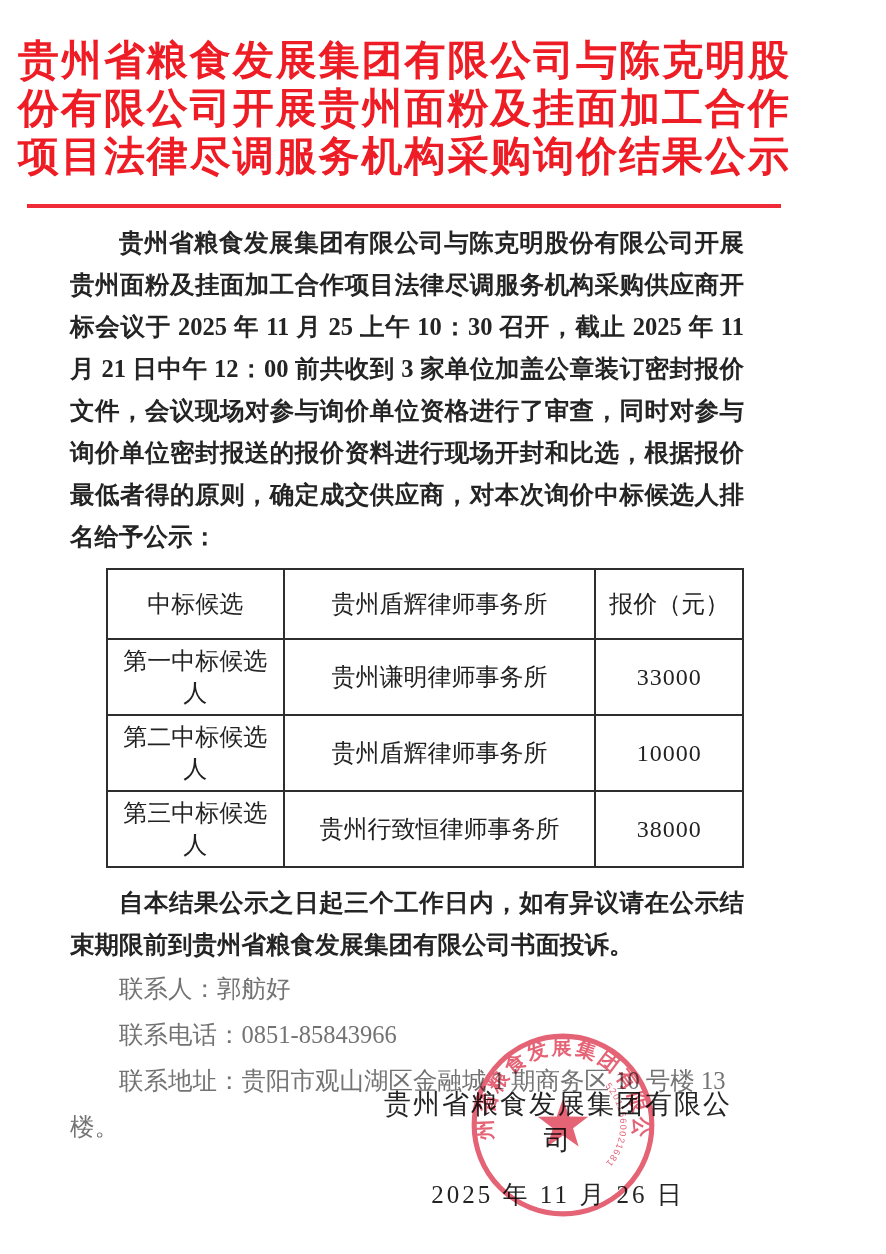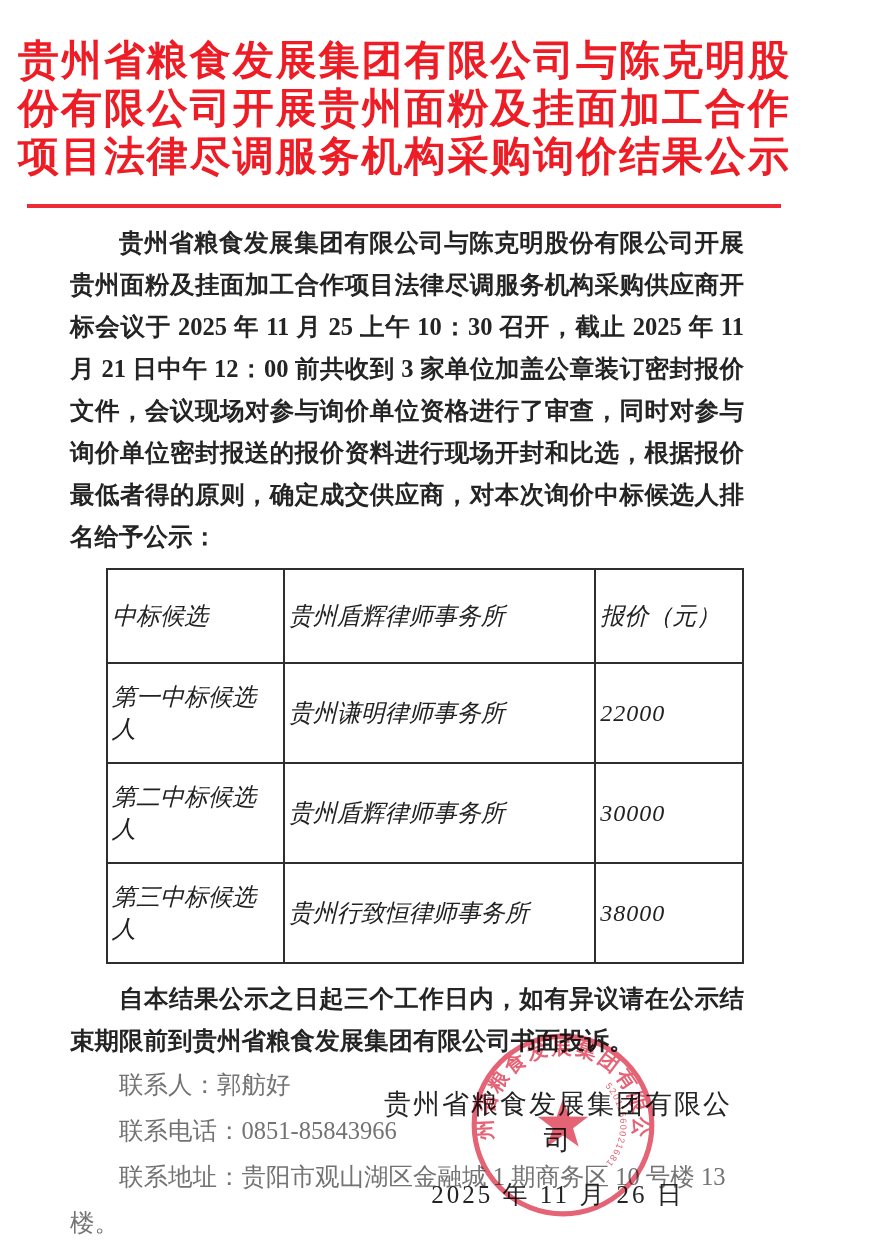--- a/index.html
+++ b/index.html
@@ -47,26 +47,25 @@
     text-indent:2em;
     color:#737373;
   }
   table.result {
     border-collapse:collapse;
     margin:10px 0 0 36px;
     table-layout:fixed;
   }
   table.result th, table.result td {
     border:2px solid #2e2e2e;
-    text-align:left;
+    text-align:center;
     vertical-align:middle;
     font-weight:normal;
-    padding:16px 4px;
+    padding:4px 4px;
     overflow:hidden;
-    font-style:italic;
   }
   table.result th { height:60px; font-size:24px; }
   table.result td { height:66px; font-size:24px;margin-top:16px; }
   td.price { font-size:27px; letter-spacing:1px; }
   .col-rank  { width:184px; }
   .col-name  { width:326px; }
   .col-price { width:151px; }
   .signature {
     position:absolute;
     left:382px; top:1086px;
@@ -108,26 +107,26 @@
         <tr>
           <th>中标候选</th>
           <th>贵州盾辉律师事务所</th>
           <th>报价（元）</th>
         </tr>
       </thead>
       <tbody>
         <tr>
           <td>第一中标候选人</td>
           <td>贵州谦明律师事务所</td>
-          <td class="price">22000</td>
+          <td class="price">33000</td>
         </tr>
         <tr>
           <td>第二中标候选人</td>
           <td>贵州盾辉律师事务所</td>
-          <td class="price">30000</td>
+          <td class="price">10000</td>
         </tr>
         <tr>
           <td>第三中标候选人</td>
           <td>贵州行致恒律师事务所</td>
           <td class="price">38000</td>
         </tr>
       </tbody>
     </table>
 
     <p class="para after-table">自本结果公示之日起三个工作日内，如有异议请在公示结束期限前到贵州省粮食发展集团有限公司书面投诉。</p>

